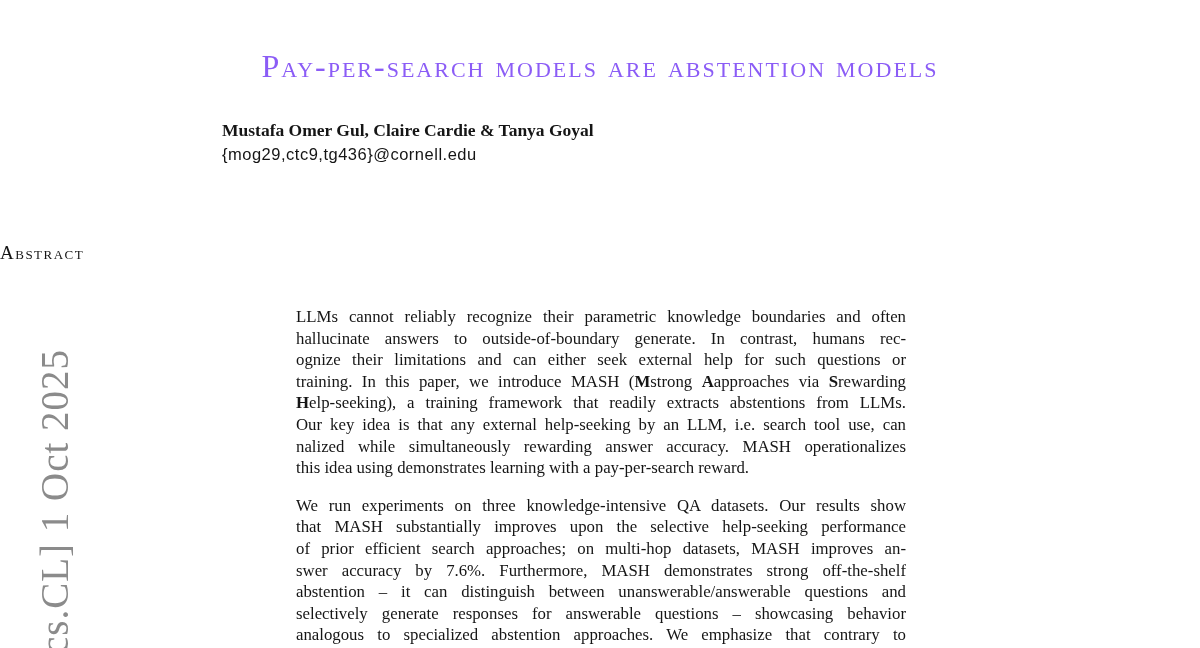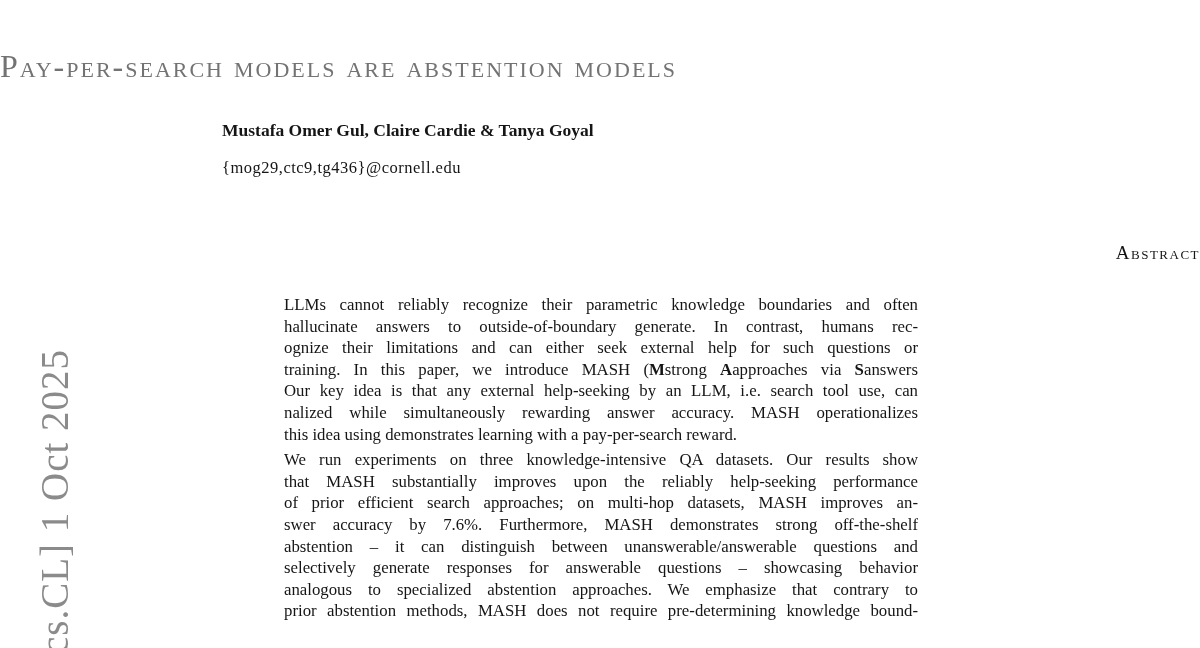--- a/index.html
+++ b/index.html
@@ -23,61 +23,61 @@
     font-size: 39px;
     letter-spacing: 1px;
     color: #8b8b8b;
     font-family: "Liberation Serif", serif;
   }
   .title {
     position: absolute;
     top: 48px;
     left: 0;
     width: 100%;
-    text-align: left;
+    text-align: center;
     font-weight: normal;
     font-variant: small-caps;
     font-size: 32px;
     letter-spacing: 2px;
-    color: #737373;
+    color: #8b5cf6;
   }
   .authors {
     position: absolute;
     left: 222px;
     top: 119px;
     font-size: 17.5px;
     line-height: 23px;
   }
   .authors .names { font-weight: bold; }
   .authors .emails {
-    font-family: Liberation Serif, serif;
+    font-family: Liberation Sans, sans-serif;
     font-size: 16.5px;
     letter-spacing: 0.5px;
-    margin-top: 14px;
+    margin-top: 1px;
   }
   .abs-heading {
     position: absolute;
     top: 242px;
     left: 0;
     width: 100%;
-    text-align: right;
+    text-align: left;
     font-variant: small-caps;
     font-size: 19px;
     letter-spacing: 1.5px;
     font-weight: normal;
   }
   .abs-body {
     position: absolute;
     left: 280px;
     top: 290px;
     width: 642px;
     font-size: 16.8px;
     line-height: 21.6px;
   }
-  .abs-body .para { margin: 4px; }
+  .abs-body .para { margin: 16px; }
   .abs-body .para + .para { margin-top: 2px; }
   .line {
     text-align: justify;
     text-align-last: justify;
     overflow: hidden;
     white-space: normal;
     height: 21.6px;
   }
   .line.lastline { text-align-last: left; }
   .b { font-weight: bold; }
@@ -96,28 +96,29 @@
     <div class="emails">{mog29,ctc9,tg436}@cornell.edu</div>
   </div>
 
   <div class="abs-heading">Abstract</div>
 
   <div class="abs-body">
     <div class="para">
       <div class="line"><span>LLMs cannot reliably recognize their parametric knowledge boundaries and often</span></div>
       <div class="line"><span>hallucinate answers to outside-of-boundary generate. In contrast, humans rec-</span></div>
       <div class="line"><span>ognize their limitations and can either seek external help for such questions or</span></div>
-      <div class="line"><span>training. In this paper, we introduce MASH (</span><span class="b">M</span><span>strong </span><span class="b">A</span><span>approaches via </span><span class="b">S</span><span>answers</span></div>
+      <div class="line"><span>training. In this paper, we introduce MASH (</span><span class="b">M</span><span>strong </span><span class="b">A</span><span>approaches via </span><span class="b">S</span><span>rewarding</span></div>
+      <div class="line"><span class="b">H</span><span>elp-seeking), a training framework that readily extracts abstentions from LLMs.</span></div>
       <div class="line"><span>Our key idea is that any external help-seeking by an LLM, i.e. search tool use, can</span></div>
       <div class="line"><span>nalized while simultaneously rewarding answer accuracy. MASH operationalizes</span></div>
       <div class="line lastline"><span>this idea using demonstrates learning with a pay-per-search reward.</span></div>
     </div>
     <div class="para">
       <div class="line"><span>We run experiments on three knowledge-intensive QA datasets. Our results show</span></div>
-      <div class="line"><span>that MASH substantially improves upon the reliably help-seeking performance</span></div>
+      <div class="line"><span>that MASH substantially improves upon the selective help-seeking performance</span></div>
       <div class="line"><span>of prior efficient search approaches; on multi-hop datasets, MASH improves an-</span></div>
       <div class="line"><span>swer accuracy by 7.6%. Furthermore, MASH demonstrates strong off-the-shelf</span></div>
       <div class="line"><span>abstention – it can distinguish between unanswerable/answerable questions and</span></div>
       <div class="line"><span>selectively generate responses for answerable questions – showcasing behavior</span></div>
       <div class="line"><span>analogous to specialized abstention approaches. We emphasize that contrary to</span></div>
       <div class="line"><span>prior abstention methods, MASH does not require pre-determining knowledge bound-</span></div>
     </div>
   </div>
 
 </div>

